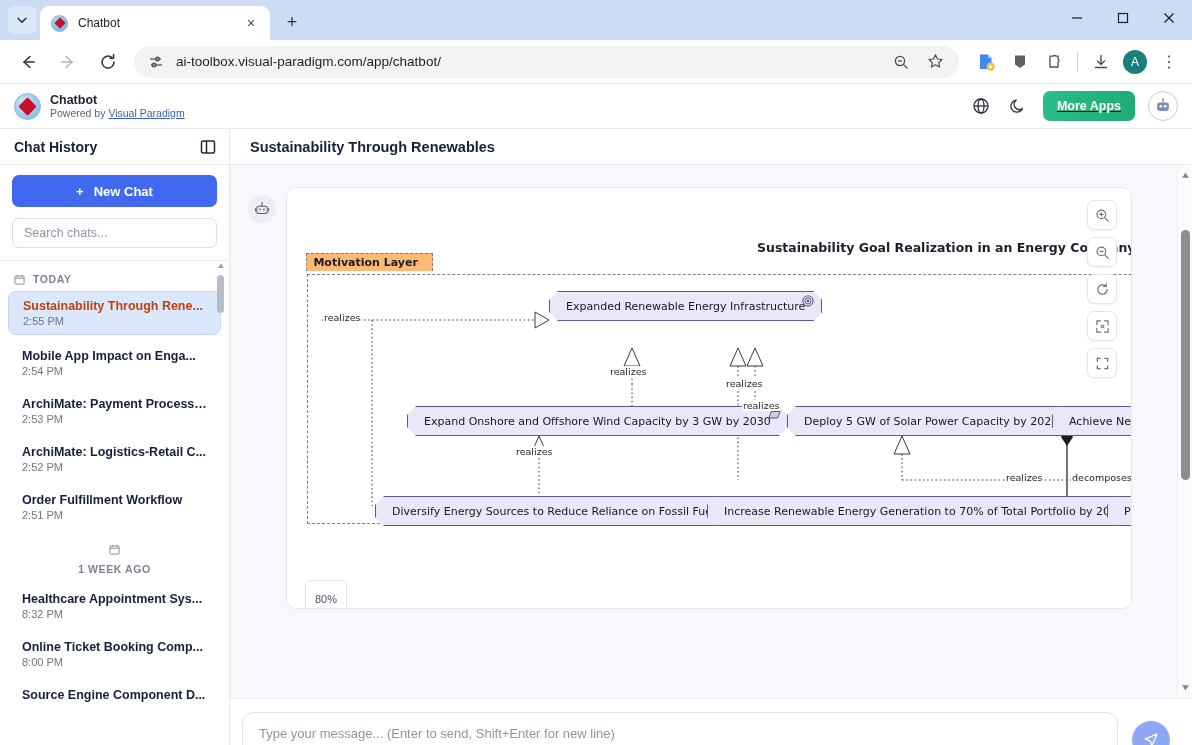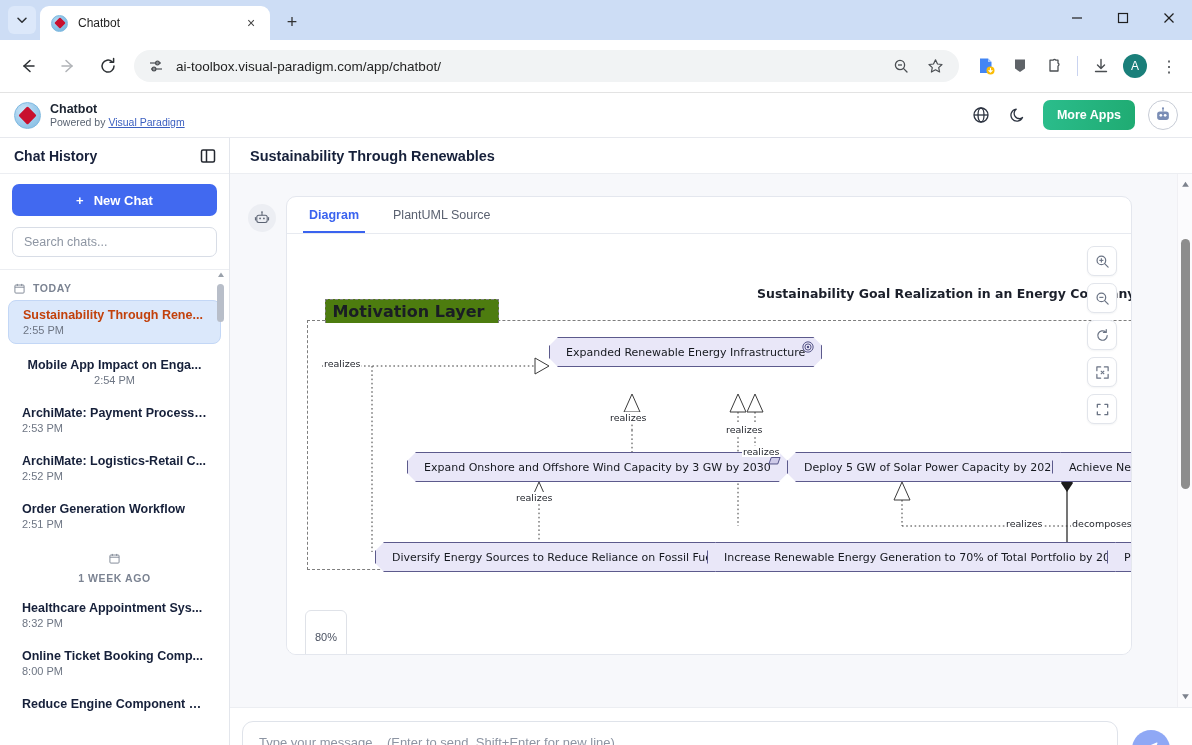--- a/index.html
+++ b/index.html
@@ -78,21 +78,21 @@
     position: absolute; right: 0; top: 0;
     display: flex; height: 40px;
   }
   .win-btn {
     width: 46px; height: 36px;
     display: flex; align-items: center; justify-content: center;
     color: #1f1f1f;
   }
 
   .browser-toolbar {
-    height: 53px;
+    height: 44px;
     background: #ffffff;
     display: flex; align-items: center;
     padding: 11px 8px;
     border-bottom: 1px solid #e3e3e3;
   }
   .nav-btn {
     width: 30px; height: 30px;
     margin: 0 5px;
     display: flex; align-items: center; justify-content: center;
     color: #2b2f33;
@@ -144,21 +144,21 @@
     position: absolute; left: 6px; top: 6px;
     width: 13px; height: 13px;
     background: #c8102e;
     transform: rotate(45deg);
     border-radius: 1.5px;
   }
   .brand-text { line-height: 1.15; }
   .brand-name { font-size: 12.5px; font-weight: bold; color: #1b2330; }
   .brand-sub { font-size: 10.5px; color: #5a6472; }
   .brand-sub a { color: #3b5fc0; text-decoration: underline; }
-  .header-right { margin-left: auto; display: flex; align-items: center; gap: 13px; }
+  .header-right { margin-left: auto; display: flex; align-items: center; gap: 13px; text-decoration: underline; }
   .hdr-icon-btn { width: 24px; height: 24px; display:flex;align-items:center;justify-content:center; color:#2c3340; }
   .more-apps-btn {
     background: linear-gradient(100deg, #2bbd8c 0%, #1fab72 100%);
     color: #fff; font-size: 12.5px; font-weight: bold;
     padding: 8px 14px; border-radius: 7px;
     white-space: nowrap;
   }
   .bot-avatar {
     width: 30px; height: 30px; border-radius: 50%;
     border: 1.5px solid #c7ccd6;
@@ -276,25 +276,24 @@
   .layer-box {
     position: absolute;
     left: 20px; top: 86px;
     width: 1030px; height: 250px;
     border: 1.6px dashed #7e7e7e;
   }
   .layer-tab {
     position: absolute; left: -1.6px; top: -22px;
     padding: 2px 14px 2px 6px;
     border: 1.6px dashed #7e7e7e; border-bottom: none;
-    font-size: 16px; font-weight: bold; color: #1a1d25;
-    background: #4d7c0f;
+    font-size: 11px; font-weight: bold; color: #1a1d25;
+    background: #fdba74;
     font-family: "DejaVu Sans", sans-serif;
     white-space: nowrap;
-    margin-left: 19px;
   }
   .node {
     position: absolute;
     background: #e9e7f8;
     border: 1px solid #5c5a8c;
     display: flex; align-items: center; justify-content: center;
     font-size: 11px; color: #16191f;
     font-family: "DejaVu Sans", sans-serif;
     white-space: nowrap;
     height: 30px;
@@ -312,21 +311,21 @@
     white-space: nowrap;
     background: #fff;
     padding: 0 1px;
     text-align: center;
   }
   .zoom-badge {
     position: absolute; left: 18px; bottom: -10px;
     border: 1px solid #dfe2e8; background: #fff;
     border-radius: 6px;
     font-size: 11px; color: #4b5262;
-    padding: 20px 9px;
+    padding: 12px 9px;
   }
   .diag-toolbar {
     position: absolute; right: 14px; top: 12px;
     display: flex; flex-direction: column; gap: 7px;
     z-index: 5;
   }
   .diag-tool-btn {
     width: 30px; height: 30px;
     background: #fff;
     border: 1px solid #e2e5eb;
@@ -556,34 +555,34 @@
             <line x1="3.6" y1="1" x2="3.6" y2="3.2" stroke="currentColor" stroke-width="1"></line>
             <line x1="8.4" y1="1" x2="8.4" y2="3.2" stroke="currentColor" stroke-width="1"></line>
           </svg>
         <span>TODAY</span>
       </div>
 
       <div class="chat-item active" style="margin-bottom:4px;">
         <div class="chat-item-title">Sustainability Through Rene...</div>
         <div class="chat-item-time">2:55 PM</div>
       </div>
-      <div class="chat-item" style="margin-top:7px;text-align:center;">
+      <div class="chat-item" style="margin-top:7px;">
         <div class="chat-item-title">Mobile App Impact on Enga...</div>
         <div class="chat-item-time">2:54 PM</div>
       </div>
       <div class="chat-item" style="margin-top:6px;">
         <div class="chat-item-title">ArchiMate: Payment Process ...</div>
         <div class="chat-item-time">2:53 PM</div>
       </div>
       <div class="chat-item" style="margin-top:6px;">
         <div class="chat-item-title">ArchiMate: Logistics-Retail C...</div>
         <div class="chat-item-time">2:52 PM</div>
       </div>
       <div class="chat-item" style="margin-top:6px;">
-        <div class="chat-item-title">Order Generation Workflow</div>
+        <div class="chat-item-title">Order Fulfillment Workflow</div>
         <div class="chat-item-time">2:51 PM</div>
       </div>
 
       <div class="group-head" style="margin-top:12px;flex-direction:column;">
         <svg width="11" height="11" viewBox="0 0 12 12">
             <rect x="1" y="2.2" width="10" height="8.8" rx="1" fill="none" stroke="currentColor" stroke-width="1"></rect>
             <line x1="1" y1="4.6" x2="11" y2="4.6" stroke="currentColor" stroke-width="1"></line>
             <line x1="3.6" y1="1" x2="3.6" y2="3.2" stroke="currentColor" stroke-width="1"></line>
             <line x1="8.4" y1="1" x2="8.4" y2="3.2" stroke="currentColor" stroke-width="1"></line>
           </svg>
@@ -592,21 +591,21 @@
 
       <div class="chat-item" style="margin-top:4px;">
         <div class="chat-item-title">Healthcare Appointment Sys...</div>
         <div class="chat-item-time">8:32 PM</div>
       </div>
       <div class="chat-item" style="margin-top:6px;">
         <div class="chat-item-title">Online Ticket Booking Comp...</div>
         <div class="chat-item-time">8:00 PM</div>
       </div>
       <div class="chat-item" style="margin-top:6px;">
-        <div class="chat-item-title">Reduce Engine Component D...</div>
+        <div class="chat-item-title">Source Engine Component D...</div>
       </div>
     </div>
 
     <div class="side-scroll">
       <span class="arrow up">
         <svg width="8" height="8" viewBox="0 0 8 8">
             <path d="M4 1.5 L7 6 L1 6 Z" fill="currentColor"></path>
           </svg>
       </span>
       <span class="thumb"></span>
@@ -627,24 +626,20 @@
               <circle cx="7.6" cy="10.6" r="1.1" fill="currentColor"></circle>
               <circle cx="12.4" cy="10.6" r="1.1" fill="currentColor"></circle>
               <line x1="10" y1="3.3" x2="10" y2="6.5" stroke="currentColor" stroke-width="1.3"></line>
               <circle cx="10" cy="2.6" r="1.1" fill="currentColor"></circle>
               <line x1="1.8" y1="9.5" x2="1.8" y2="12.5" stroke="currentColor" stroke-width="1.3" stroke-linecap="round"></line>
               <line x1="18.2" y1="9.5" x2="18.2" y2="12.5" stroke="currentColor" stroke-width="1.3" stroke-linecap="round"></line>
             </svg>
         </div>
 
         <div class="msg-card">
-          <div class="tabs-row">
-            <div class="tab-btn active">Diagram</div>
-            <div class="tab-btn">PlantUML Source</div>
-          </div>
 
           <div class="diagram-pane">
             <div class="diagram-canvas">
 
               <div class="diag-title">Sustainability Goal Realization in an Energy Company</div>
 
               <div class="layer-box">
                 <div class="layer-tab">Motivation Layer</div>
               </div>
 

